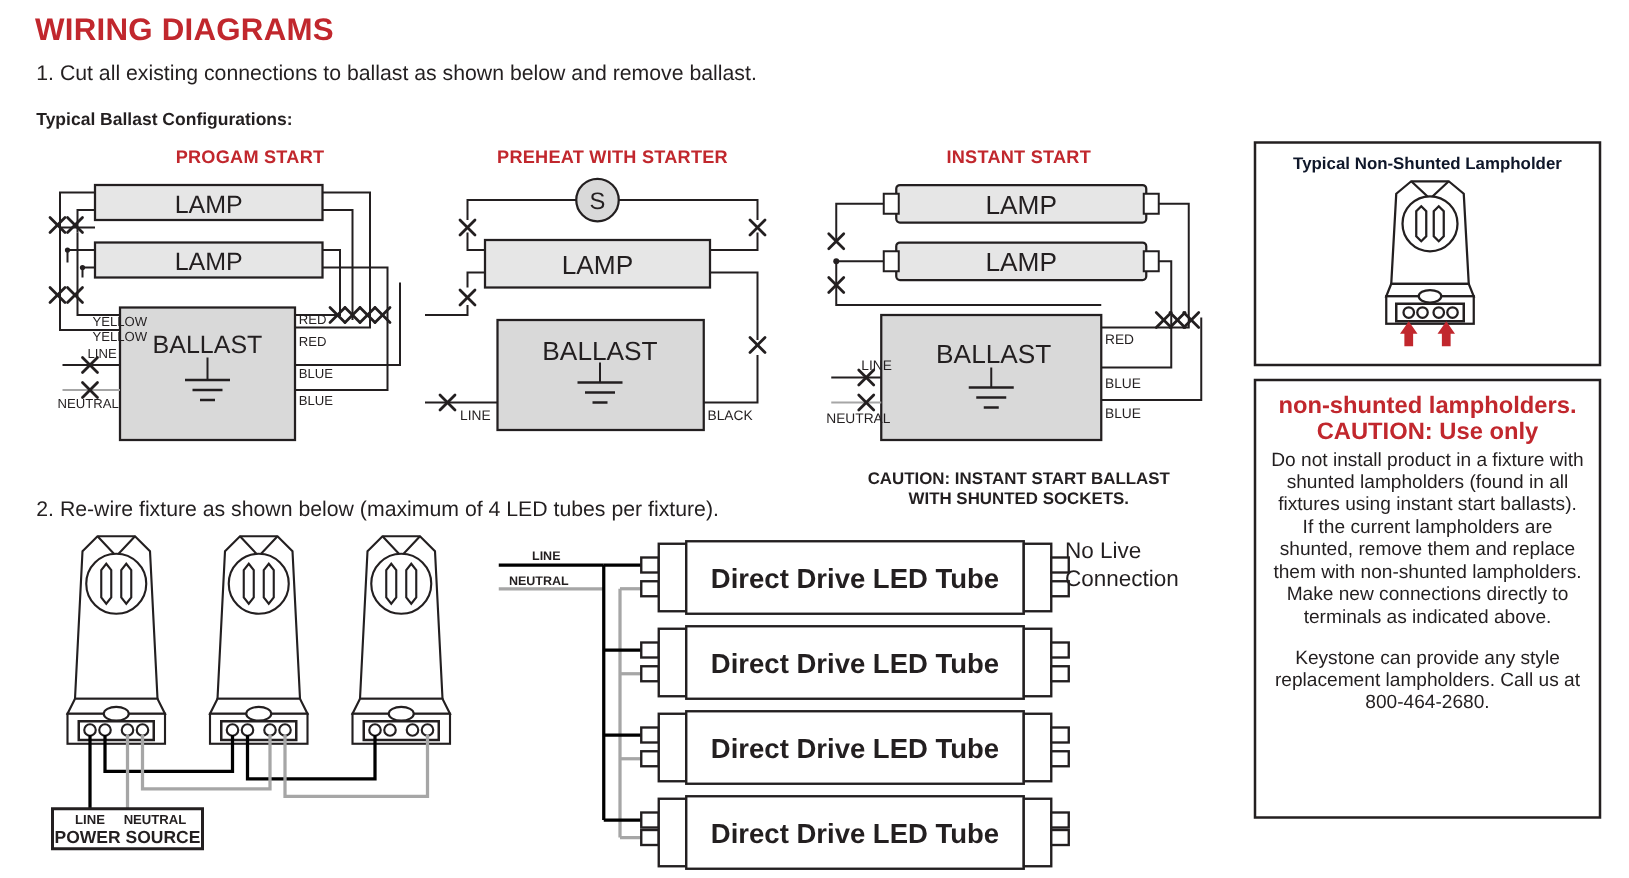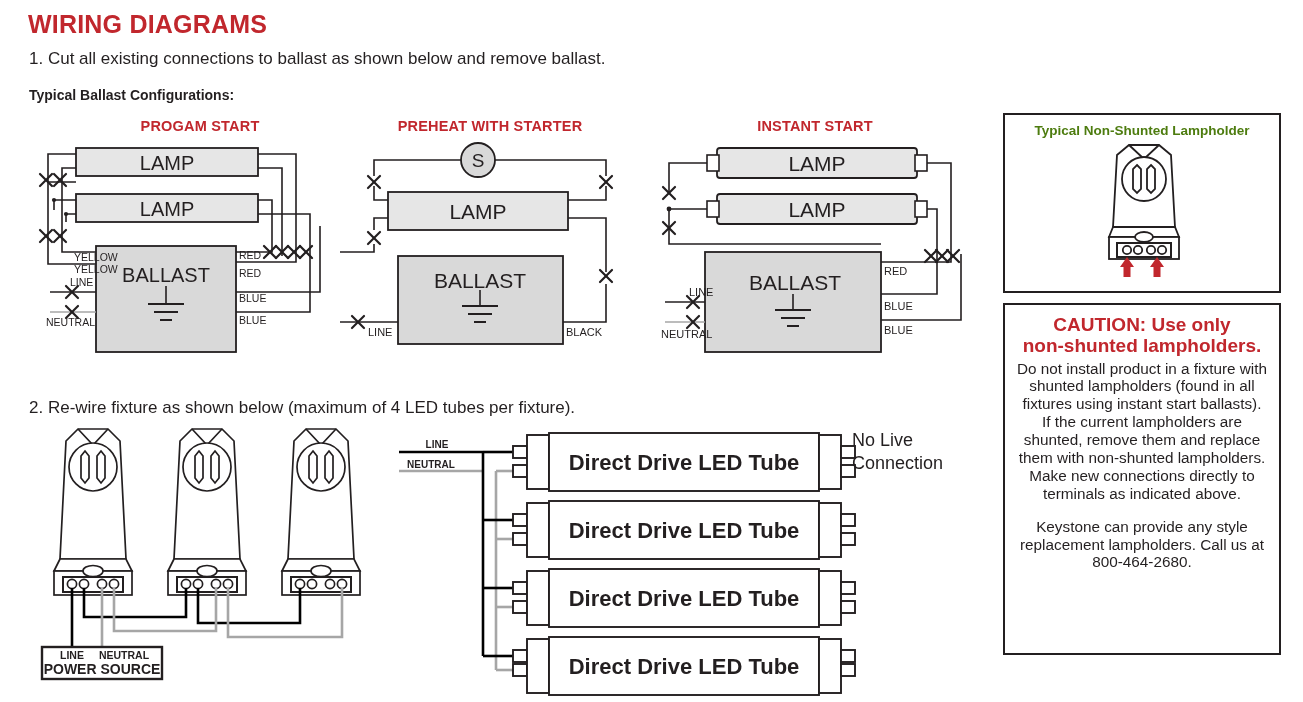--- a/index.html
+++ b/index.html
@@ -64,21 +64,21 @@
     border: 2px solid #231f20;
     box-sizing: border-box;
     background: #fff;
   }
   #lampholder-box-title {
     position: absolute;
     left: 0; right: 0; top: 8px;
     text-align: center;
     font-size: 13.5px;
     font-weight: bold;
-    color: #4d7c0f;
+    color: #0f172a;
   }
   #lampholder-box-footer {
     position: absolute;
     left: 0; right: 0; bottom: 7px;
     text-align: center;
     font-size: 12.5px;
     font-weight: bold;
     color: #231f20;
   }
   #caution-box {
@@ -352,20 +352,24 @@
 
     <text class="svg-text" x="162" y="37" font-size="21" text-anchor="middle">LAMP</text>
     <text class="svg-text" x="162" y="83" font-size="21" text-anchor="middle">LAMP</text>
     <text class="svg-text" x="140" y="156" font-size="21" text-anchor="middle">BALLAST</text>
     <text class="svg-text" x="229" y="141" font-size="11">RED</text>
     <text class="svg-text" x="229" y="176" font-size="11">BLUE</text>
     <text class="svg-text" x="229" y="200" font-size="11">BLUE</text>
     <text class="svg-text" x="34" y="162" font-size="11">LINE</text>
     <text class="svg-text" x="6" y="204" font-size="11">NEUTRAL</text>
   </svg>
+  <div style="text-align:center; font-size:13.5px; font-weight:bold; color:#231f20; line-height:1.22; margin-top:-4px; width:300px; margin-left:10px;">
+    <div>CAUTION: INSTANT START BALLAST</div>
+    <div>WITH SHUNTED SOCKETS.</div>
+  </div>
 </div>
 
 <div class="abs" id="lampholder-box">
   <div id="lampholder-box-title">Typical Non-Shunted Lampholder</div>
   <svg width="278" height="130" viewBox="0 0 278 130" style="position:absolute; left:0; top:26px;">
     <g stroke="#231f20" stroke-width="1.8" fill="#ffffff">
 
       <path d="M112 14 L124 4 L154 4 L166 14 L170 86 L108 86 Z"></path>
 
       <path d="M124 4 L139 18 L154 4" fill="none"></path>
@@ -388,22 +392,22 @@
 
     <g fill="#c1272d">
       <path d="M122 116 L129 126 L125.5 126 L125.5 136 L118.5 136 L118.5 126 L115 126 Z"></path>
       <path d="M152 116 L159 126 L155.5 126 L155.5 136 L148.5 136 L148.5 126 L145 126 Z"></path>
     </g>
   </svg>
 </div>
 
 <div class="abs" id="caution-box">
   <div id="caution-heading">
+    <div>non-shunted lampholders.</div>
     <div>CAUTION: Use only</div>
-    <div>non-shunted lampholders.</div>
   </div>
   <div id="caution-body">Do not install product in a fixture with shunted lampholders (found in all fixtures using instant start ballasts). If the current lampholders are shunted, remove them and replace them with non-shunted lampholders. Make new connections directly to terminals as indicated above.</div>
   <div id="caution-contact">Keystone can provide any style replacement lampholders. Call us at 800-464-2680.</div>
 </div>
 
 <div class="abs" style="left:30px; top:425px; width:360px; height:255px;">
   <svg width="360" height="255" viewBox="0 0 360 255">
     <g stroke="#231f20" stroke-width="1.7" fill="#ffffff">
 
       <g>

